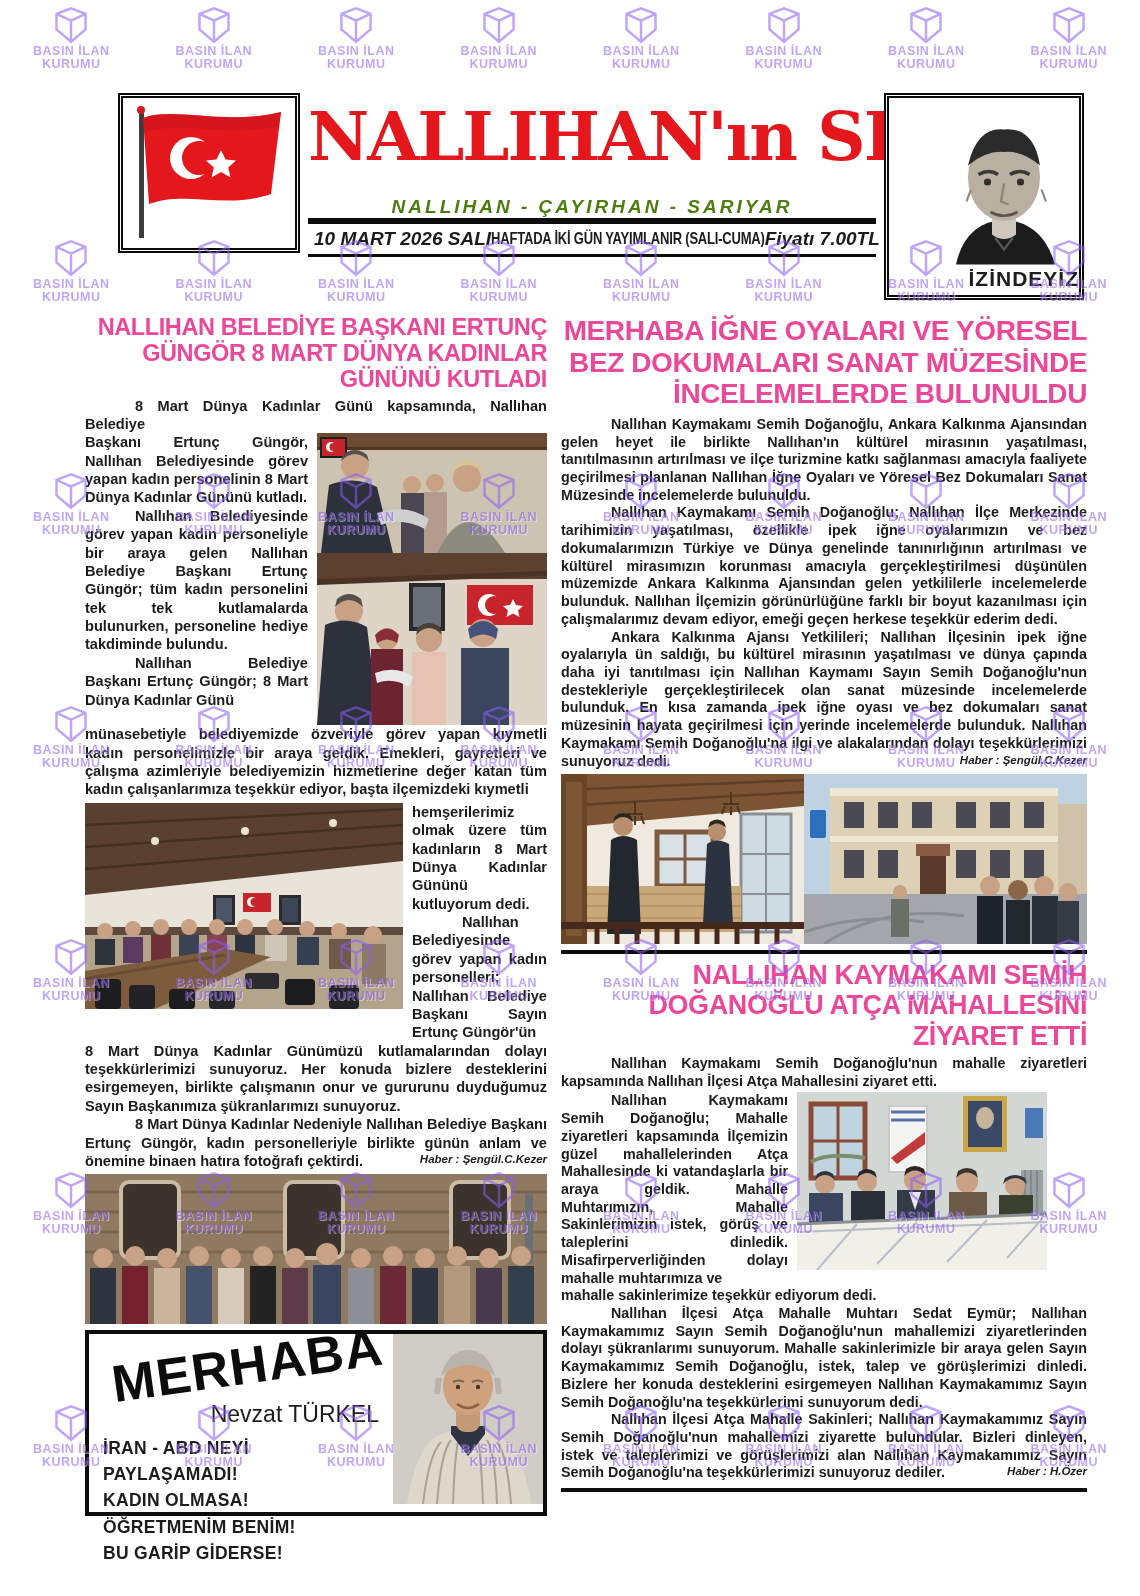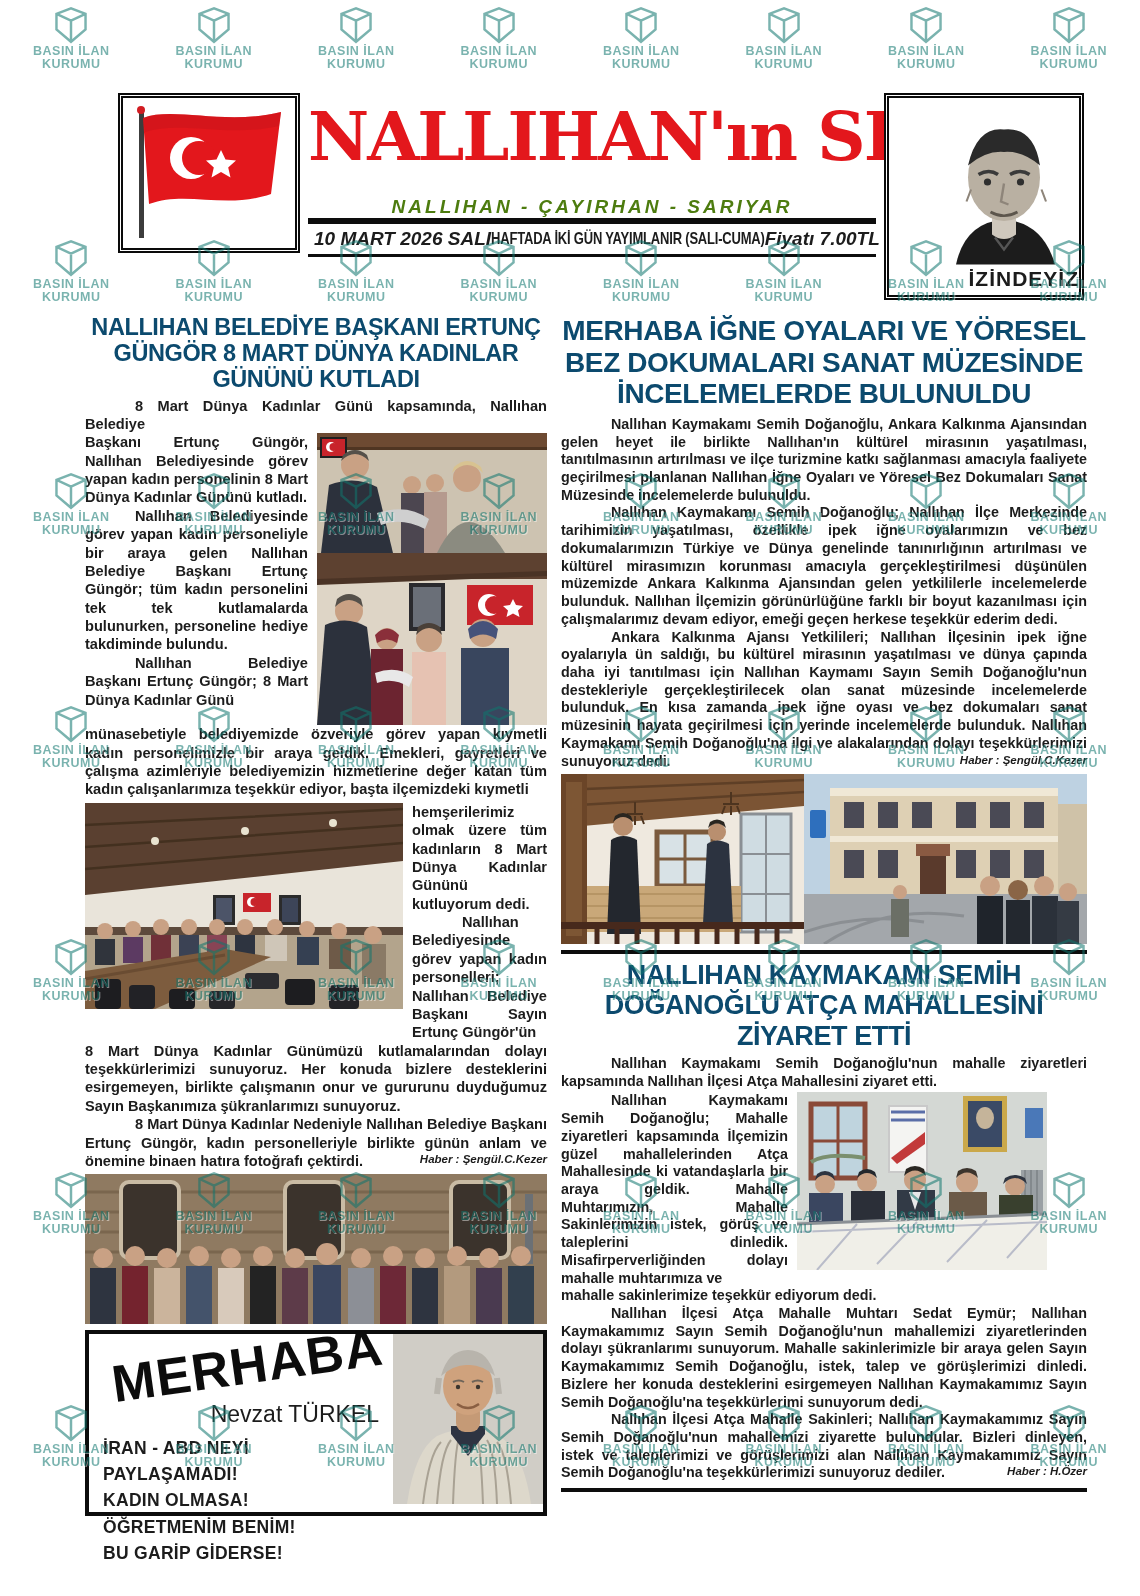--- a/index.html
+++ b/index.html
@@ -1,21 +1,21 @@
 <!DOCTYPE html>
 <html><head>
 <meta charset="utf-8">
 <style>
   html,body{margin:0;padding:0;background:#fff;}
   .page{position:relative;width:1140px;height:1596px;background:#fff;overflow:hidden;
         font-family:"Liberation Sans",sans-serif;color:#1c1c1c;}
   
   .wm-layer{position:absolute;inset:0;z-index:6;pointer-events:none;display:grid;
             grid-template-columns:repeat(8,1fr);grid-auto-rows:233px;padding-top:4px;
-            color:#0f766e;opacity:.55;}
+            color:#8b5cf6;opacity:.55;}
   .wm-cell{text-align:center;line-height:1.05;}
   .wm-cube{width:46px;height:38px;display:block;margin:2px auto 1px;}
   .wm-l1,.wm-l2{font-size:12.5px;font-weight:700;letter-spacing:.5px;
                 text-shadow:1px 1px 0 rgba(255,255,255,.8);}
   
   .masthead{position:relative;z-index:2;display:flex;align-items:flex-start;
             margin:93px 56px 0 118px;gap:8px;height:208px;}
   .side-box{border:5px double #0a0a0a;background:#fff;box-sizing:border-box;}
   .flag-box{width:182px;height:160px;display:flex;align-items:center;justify-content:center;}
   .ata-box{width:200px;height:207px;display:flex;flex-direction:column;align-items:flex-end;}
@@ -28,21 +28,21 @@
   .paper-subtitle{text-align:center;font-style:italic;font-weight:900;font-size:19px;
                   letter-spacing:3px;margin-top:8px;color:#4d7c0f;}
   .date-bar{border-top:6px solid #0d0d0d;border-bottom:3px solid #0d0d0d;
             display:flex;align-items:center;justify-content:space-between;padding:4px 6px;}
   .date-txt,.price-txt{font-style:italic;font-weight:900;font-size:19px;white-space:nowrap;}
   .freq-txt{font-weight:700;font-size:13px;transform:scaleY(1.3);display:inline-block;
             white-space:nowrap;letter-spacing:-.2px;}
   
   .columns{position:relative;z-index:2;display:grid;grid-template-columns:462px 1fr;
            gap:0 14px;margin:14px 54px 0 85px;}
-  h2{font-weight:900;color:#0c4a6e;text-align:center;margin:0 0 4px;line-height:1.1;
+  h2{font-weight:900;color:#ec4899;text-align:right;margin:0 0 4px;line-height:1.1;
      letter-spacing:-.4px;}
   .col-left{font-size:14.6px;line-height:1.26;}
   .col-right{font-size:14.3px;line-height:1.24;}
   .col-left h2{font-size:23.5px;}
   .col-right .h2-museum{font-size:28px;line-height:1.13;margin-bottom:6px;}
   .col-right .h2-atca{font-size:27px;line-height:1.12;margin:6px 0 4px;}
   p{margin:0;text-align:justify;font-weight:700;}
   .indent{text-indent:50px;}
   .row{display:flex;gap:9px;}
   .grow{flex:1;min-width:0;}

